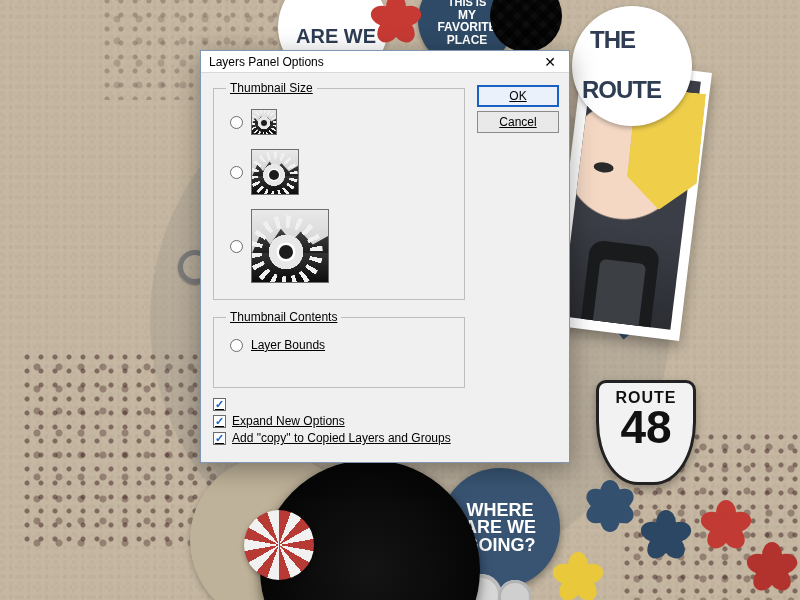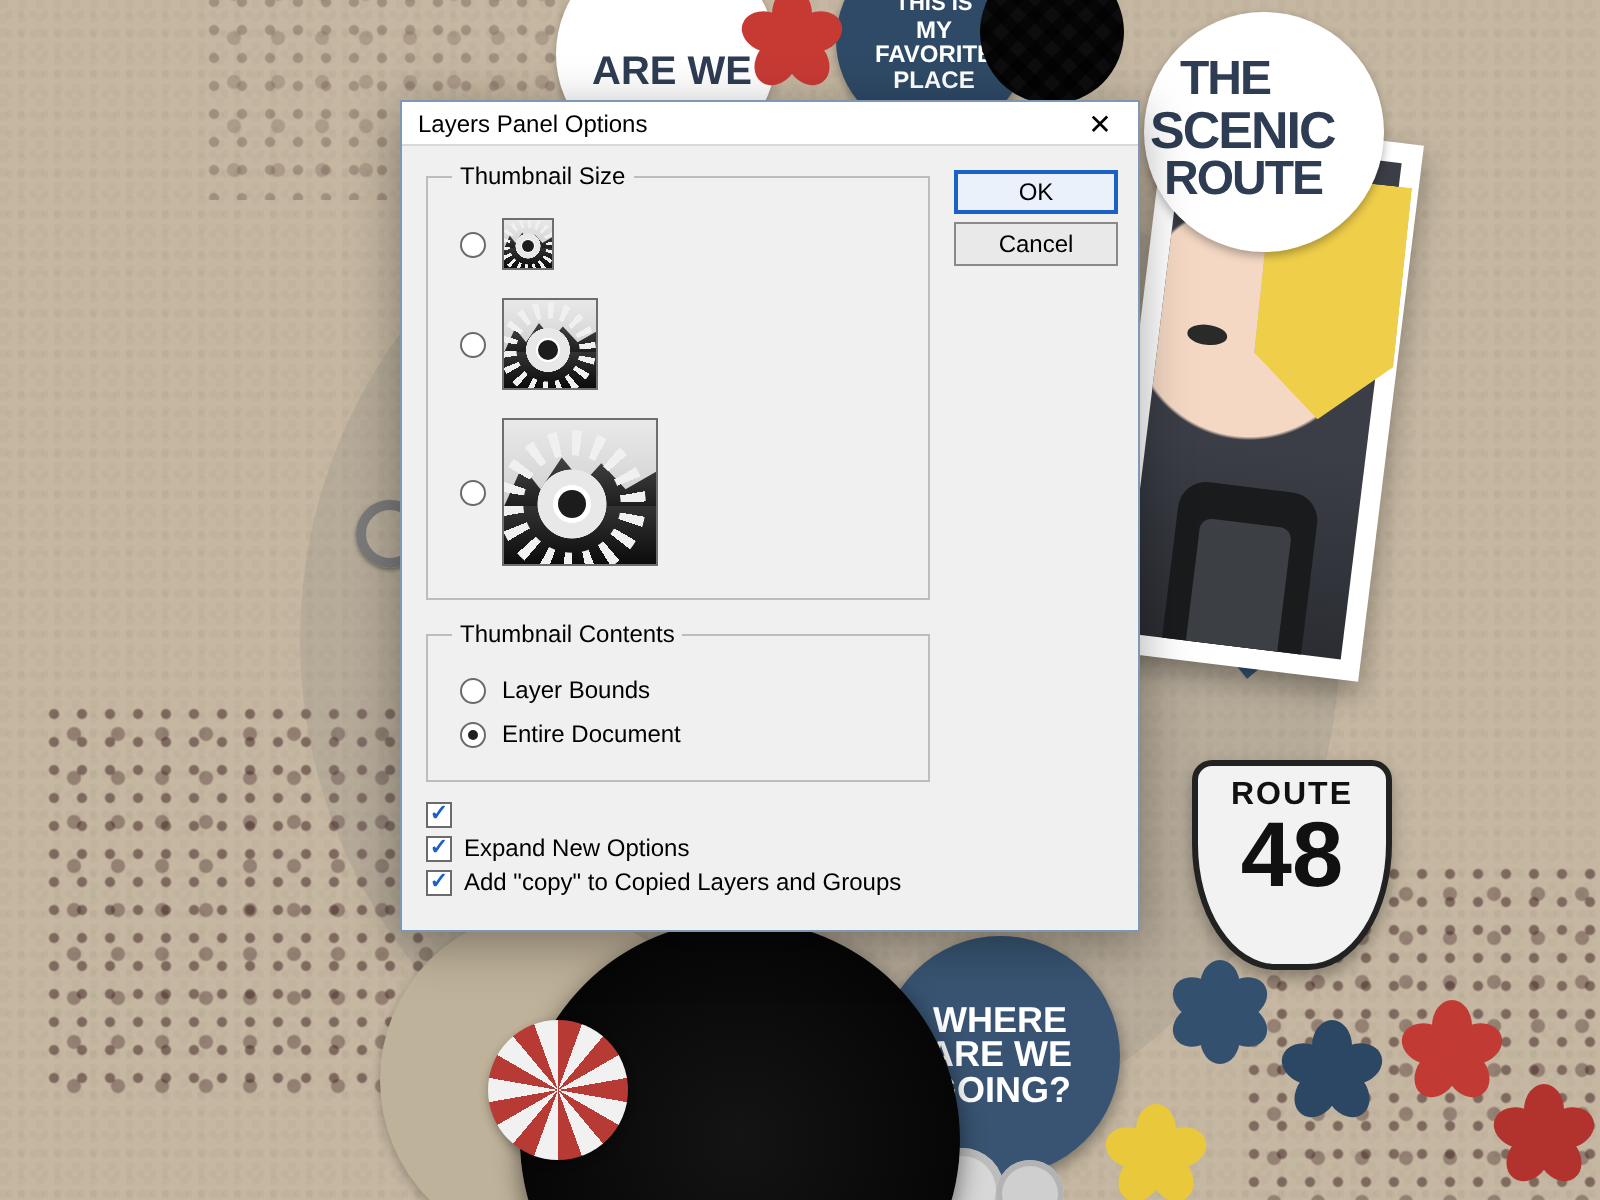--- a/index.html
+++ b/index.html
@@ -137,20 +137,21 @@
   .titlebar .close {
     width:34px; height:20px;
     display:flex; align-items:center; justify-content:center;
     font-size:14px; line-height:1;
   }
   .dlg-body {
     display:flex;
     align-items:flex-start;
     padding:8px 10px 14px 12px;
     gap:12px;
+    text-decoration:underline;
   }
   .left-col { flex:1; }
   .right-col { width:82px; display:flex; flex-direction:column; gap:4px; padding-top:4px;}
   .btn {
     height:22px;
     border:1px solid #8a8a8a;
     background:#e9e9e9;
     font-size:12px;
     display:flex; align-items:center; justify-content:center;
     user-select:none;
@@ -258,21 +259,20 @@
 
   <div class="pennant" style="left:630px; top:90px; width:70px; height:120px; background:#efcf4a; transform:rotate(6deg); z-index:-0;"></div>
 
   <div class="shield" style="left:596px; top:380px;">
     <div class="top">ROUTE</div>
     <div class="num">48</div>
   </div>
 
   <div class="scrap" style="left:572px; top:6px; width:120px; height:120px; background:#fff; box-shadow:0 2px 5px rgba(0,0,0,.3);"></div>
   <div class="badge-text" style="left:590px; top:30px; font-size:24px;">THE</div>
-  <div class="badge-text" style="left:575px; top:54px; font-size:26px;">SCENIC</div>
   <div class="badge-text" style="left:582px; top:80px; font-size:24px;">ROUTE</div>
 
   <div class="scrap" style="left:418px; top:-28px; width:96px; height:96px; background:#2f4a66; box-shadow:0 2px 5px rgba(0,0,0,.3);"></div>
   <div class="badge-text" style="left:440px; top:-2px; color:#fff; font-size:11px; text-align:center; width:54px; letter-spacing:0;">THIS IS</div>
   <div class="badge-text" style="left:440px; top:10px; color:#fff; font-size:12px; text-align:center; width:54px; letter-spacing:0;">MY</div>
   <div class="badge-text" style="left:432px; top:22px; color:#fff; font-size:12px; text-align:center; width:70px; letter-spacing:0;">FAVORITE</div>
   <div class="badge-text" style="left:440px; top:35px; color:#fff; font-size:12px; text-align:center; width:54px; letter-spacing:0;">PLACE</div>
 
   <div class="scrap" style="left:490px; top:-20px; width:72px; height:72px;
        background:repeating-linear-gradient(45deg,#1b1b1b 0 6px,#3a3a3a 6px 12px),
@@ -391,27 +391,23 @@
               <span class="mtn"></span>
               <span class="grass"></span>
               <span class="sun"></span>
               <span class="center"></span>
           </span>
         </div>
       </fieldset>
 
       <fieldset>
         <legend>Thumbnail Contents</legend>
-        <div class="radio-row" style="margin-bottom:8px;">
+        <div class="radio-row" style="margin-bottom:23px;">
           <span class="radio"></span>
           <span>Layer Bounds</span>
-        </div>
-        <div class="radio-row last">
-          <span class="radio checked"></span>
-          <span>Entire Document</span>
         </div>
       </fieldset>
 
       <div class="chk-row">
         <span class="chk checked"></span>
       </div>
       <div class="chk-row">
         <span class="chk checked"></span>
         <span>Expand New Options</span>
       </div>

